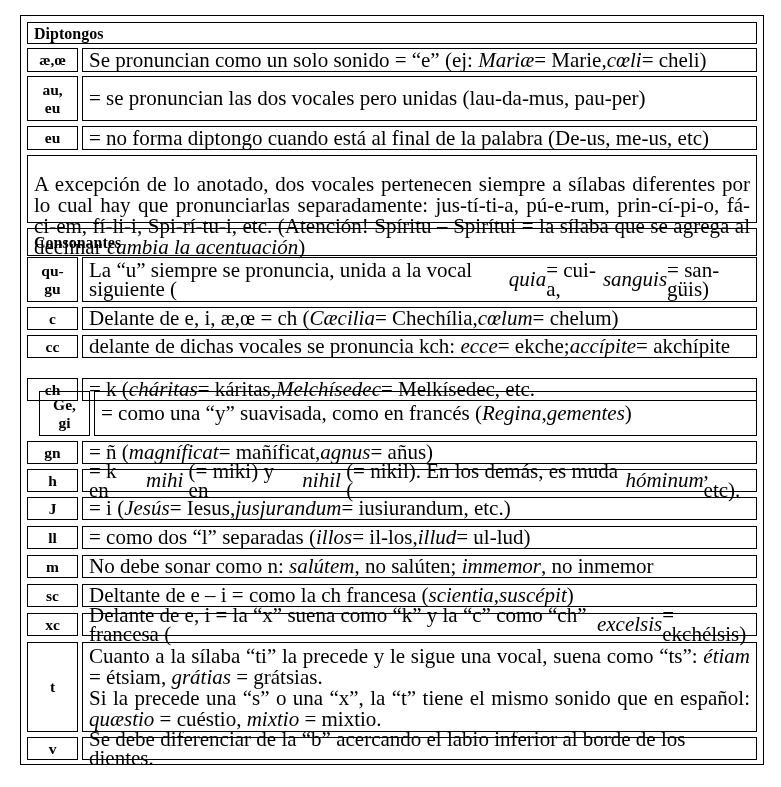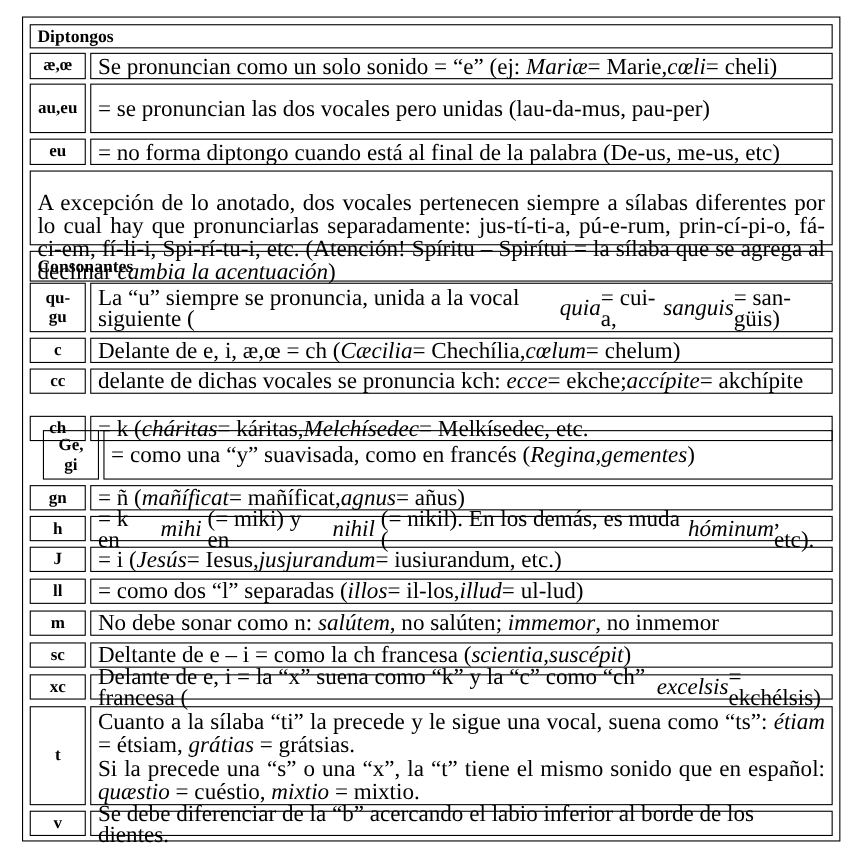--- a/index.html
+++ b/index.html
@@ -25,21 +25,21 @@
   </div>
 
   <div class="row" style="top:32px;height:24px;">
     <div class="cell key">æ,œ</div>
     <div class="cell val">
       <span>Se pronuncian como un solo sonido = “e” (ej: </span>&nbsp;<i>Mariæ</i><span> = Marie, </span><i>cœli</i><span> = cheli)</span>
     </div>
   </div>
 
   <div class="row" style="top:60px;height:45px;">
-    <div class="cell key" style="">
+    <div class="cell key" style="flex-direction:column;">
       <span>au,</span>
       <span>eu</span>
     </div>
     <div class="cell val">= se pronuncian las dos vocales pero unidas (lau-da-mus, pau-per)</div>
   </div>
 
   <div class="row" style="top:110px;height:24px;">
     <div class="cell key">eu</div>
     <div class="cell val">= no forma diptongo cuando está al final de la palabra (De-us, me-us, etc)</div>
   </div>
@@ -108,21 +108,21 @@
         <span>, </span>
         <i>gementes</i>
         <span>)</span>
     </div>
   </div>
 
   <div class="row" style="top:425px;height:23px;">
     <div class="cell key">gn</div>
     <div class="cell val">
       <span>= ñ (</span>
-        <i>mañíficat</i>
+        <i>magníficat</i>
         <span> = mañíficat, </span>
         <i>agnus</i>
         <span> = añus)</span>
     </div>
   </div>
 
   <div class="row" style="top:453px;height:23px;">
     <div class="cell key">h</div>
     <div class="cell val">
       <span>= k en </span>&nbsp;<i>mihi</i>&nbsp;<span> (= miki) y en </span>&nbsp;<i>nihil</i>&nbsp;<span> (= nikil). En los demás, es muda (</span><i>hóminum</i><span>, etc).</span>

